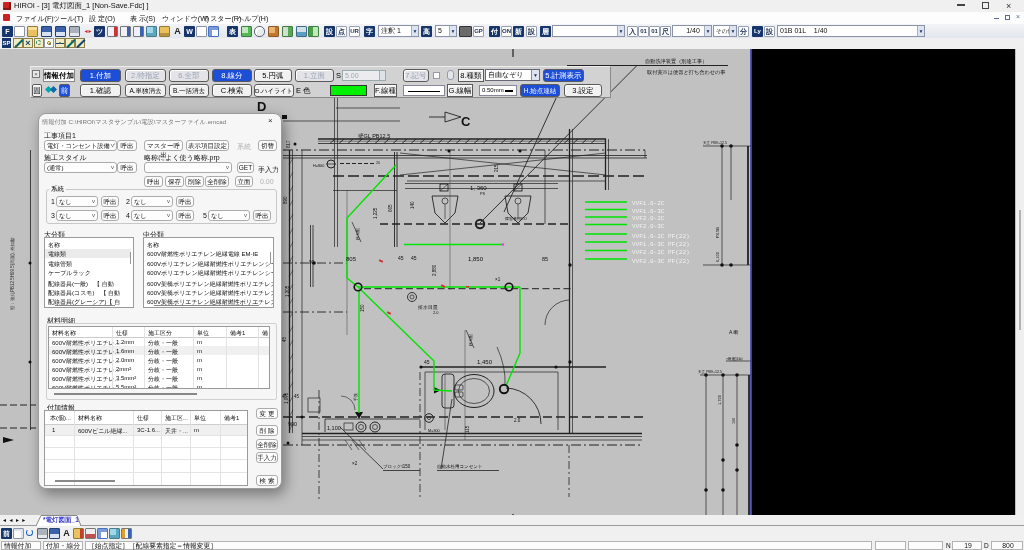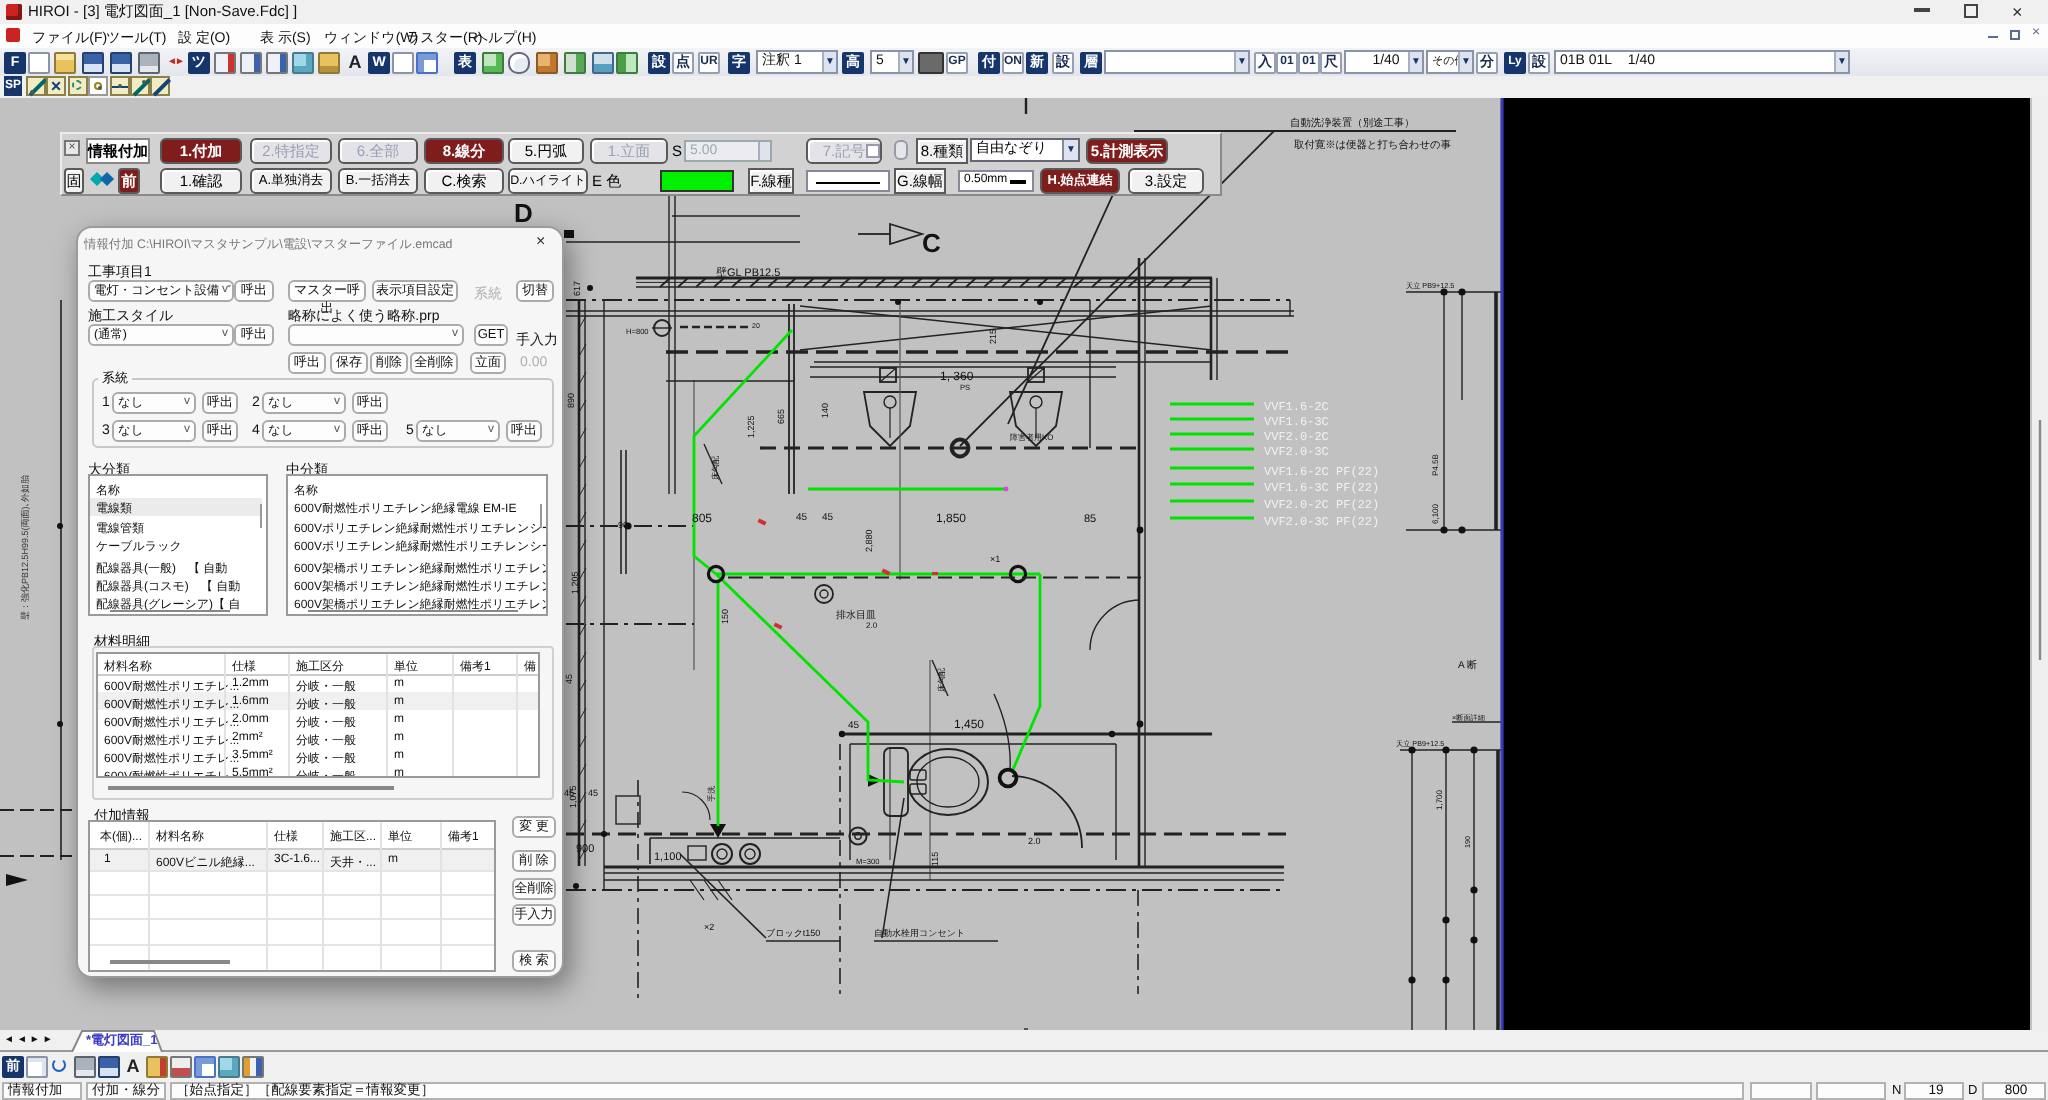--- a/index.html
+++ b/index.html
@@ -5,21 +5,21 @@
 .abs{position:absolute}
 .ic{position:absolute;top:1.5px;width:11px;height:11px;font-size:7px;line-height:11px;text-align:center;border-radius:1px}
 .icw{background:#fdfdfd;border:1px solid #97a0b2;color:#1a2c50;font-weight:bold;line-height:9px}
 .icn{background:#16366b;color:#fff;font-weight:bold;line-height:11px}
 .cmb{position:absolute;top:1px;height:12px;background:#fff;border:1px solid #8a93a8;font-size:7px;line-height:10px;color:#111;padding-left:2px}
 .cmb i{position:absolute;right:0;top:0;bottom:0;width:7px;background:#dde3ef;color:#16366b;font-style:normal;font-size:5px;line-height:10px;text-align:center;border-left:1px solid #a8b0c0}
 .b2{position:absolute;top:0;width:10px;height:10px;background:#f2ecc4;border:1px solid #8c8048;color:#066;font-size:8px;line-height:8px;text-align:center;font-weight:bold}
 
 #infobar{left:30px;top:66px;width:581px;height:32px;background:#d2d2d2;border:1px solid #ececec;border-right-color:#8a8a8a;border-bottom-color:#8a8a8a}
 .ib{position:absolute;height:13px;font-size:7.5px;line-height:11px;text-align:center;color:#000;background:#f1f1f1;border:1px solid #5a5a5a;border-radius:3px;box-shadow:inset 1px 1px 0 #fff}
-.ibn{background:#7f1d1d;color:#fff;box-shadow:none;font-weight:bold}
+.ibn{background:#1d4ed8;color:#fff;box-shadow:none;font-weight:normal}
 .ibd{color:#98a0b4;background:#e4e4e8}
 .lbl{position:absolute;font-size:7.5px;color:#000;line-height:13px}
 
 #dlg{left:38px;top:113px;width:244px;height:376px;background:#f6f6f6;border:1px solid #9b9b9b;border-radius:8px;box-shadow:3px 5px 14px rgba(0,0,0,.4)}
 .d7{position:absolute;font-size:7px;color:#111}
 .d6{position:absolute;font-size:6px;color:#111}
 .db{position:absolute;height:11px;background:#fdfdfd;border:1px solid #ababab;border-radius:3px;font-size:6.5px;line-height:9px;text-align:center;color:#111}
 .dc{position:absolute;height:11px;background:#fdfdfd;border:1px solid #ababab;border-radius:3px;font-size:6.2px;line-height:9px;color:#111;padding-left:2px}
 .dc b{position:absolute;right:2px;top:0;font-weight:normal;color:#555;font-size:6px}
 .dls{position:absolute;background:#fff;border:1px solid #9a9a9a}
@@ -407,21 +407,21 @@
  <div class="abs" style="left:1px;top:3px;width:8px;height:8px;border:1px solid #777;background:#e8e8e8;font-size:6px;line-height:6px;text-align:center;color:#555">×</div>
  <div class="abs" style="left:12px;top:2px;width:32px;height:13px;background:#fcfcfc;border:1px solid #888;font-size:7.5px;font-weight:bold;line-height:11px;text-align:center">情報付加</div>
  <div class="ib ibn" style="left:49px;top:2px;width:41px">1.付加</div>
  <div class="ib ibd" style="left:94px;top:2px;width:41px">2.特指定</div>
  <div class="ib ibd" style="left:138px;top:2px;width:40px">6.全部</div>
  <div class="ib ibn" style="left:181px;top:2px;width:40px">8.線分</div>
  <div class="ib" style="left:223px;top:2px;width:38px">5.円弧</div>
  <div class="ib ibd" style="left:264px;top:2px;width:39px">1.立面</div>
  <div class="lbl" style="left:305px;top:2px">S</div>
  <div class="abs" style="left:311px;top:3px;width:44px;height:11px;background:#ececf0;border:1px solid #9aa;font-size:7px;line-height:9px;color:#9aa;padding-left:2px">5.00<span style="position:absolute;right:0;top:0;bottom:0;width:6px;background:#dfe3ea;border-left:1px solid #aab"></span></div>
- <div class="ib ibd" style="left:372px;top:2px;width:38px">7.記号</div>
+ <div class="ib ibd" style="left:372px;top:2px;width:26px">7.記号</div>
  <div class="abs" style="left:402px;top:5px;width:7px;height:7px;background:#fff;border:1px solid #99a"></div>
  <div class="abs" style="left:416px;top:3px;width:7px;height:10px;background:#e4e6ea;border:1px solid #99a;border-radius:3px"></div>
  <div class="ib" style="left:427px;top:2px;width:26px;border-radius:0">8.種類</div>
  <div class="abs" style="left:454px;top:2px;width:55px;height:12px;background:#fff;border:1px solid #667;font-size:7px;line-height:10px;padding-left:2px">自由なぞり<span style="position:absolute;right:0;top:0;bottom:0;width:8px;background:#dde3ef;border-left:1px solid #889;color:#16366b;font-size:5px;text-align:center">▼</span></div>
  <div class="ib ibn" style="left:512px;top:2px;width:41px">5.計測表示</div>
 
  <div class="ib" style="left:1px;top:17px;width:10px;border-radius:2px">固</div>
  <div class="abs" style="left:15px;top:19px;width:12px;height:12px">
       <span style="position:absolute;left:0;top:1px;width:5px;height:5px;background:#0aa;transform:rotate(45deg)"></span>
       <span style="position:absolute;left:5px;top:1px;width:5px;height:5px;background:#16a;transform:rotate(45deg)"></span>

